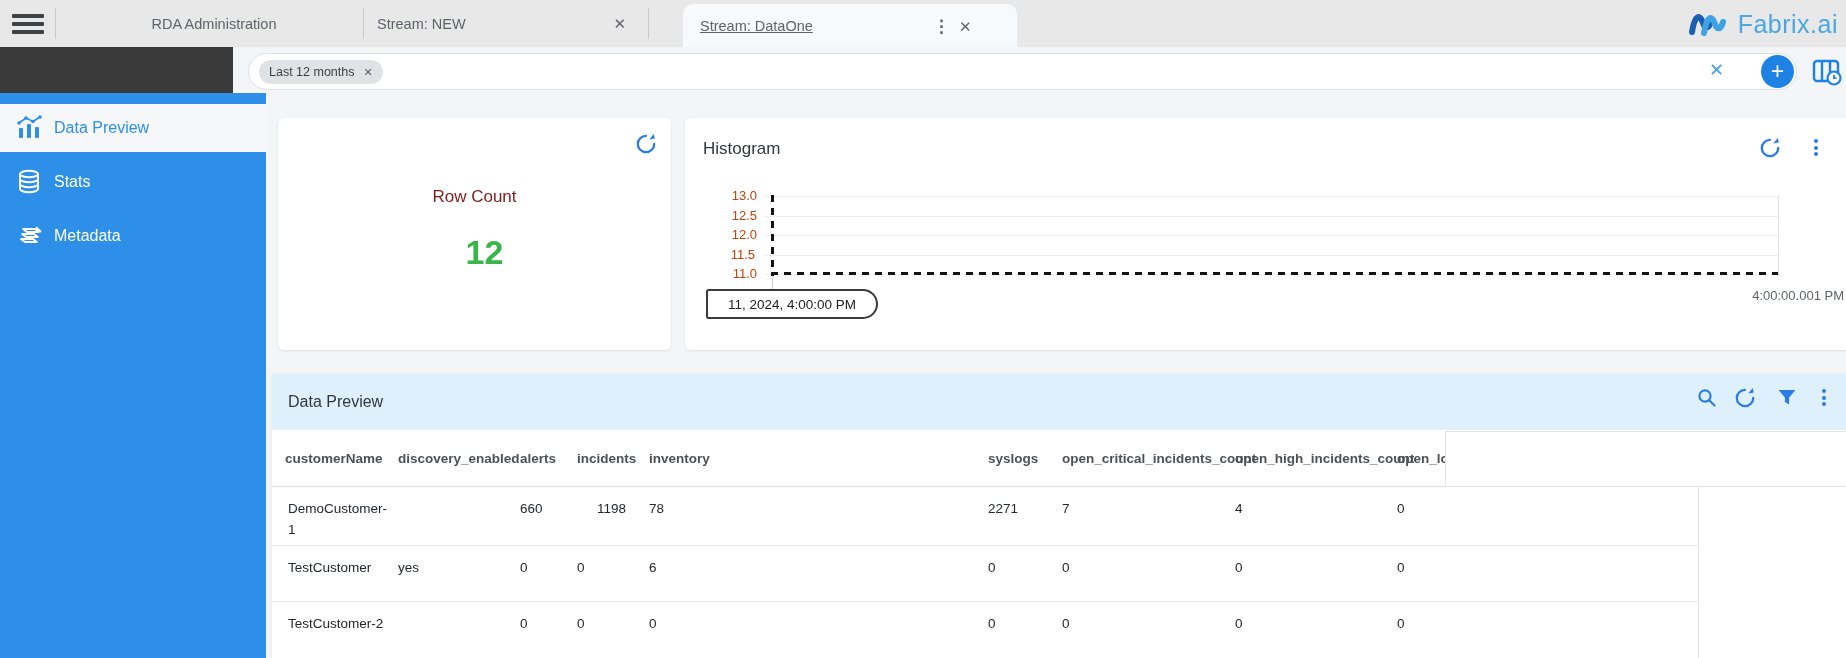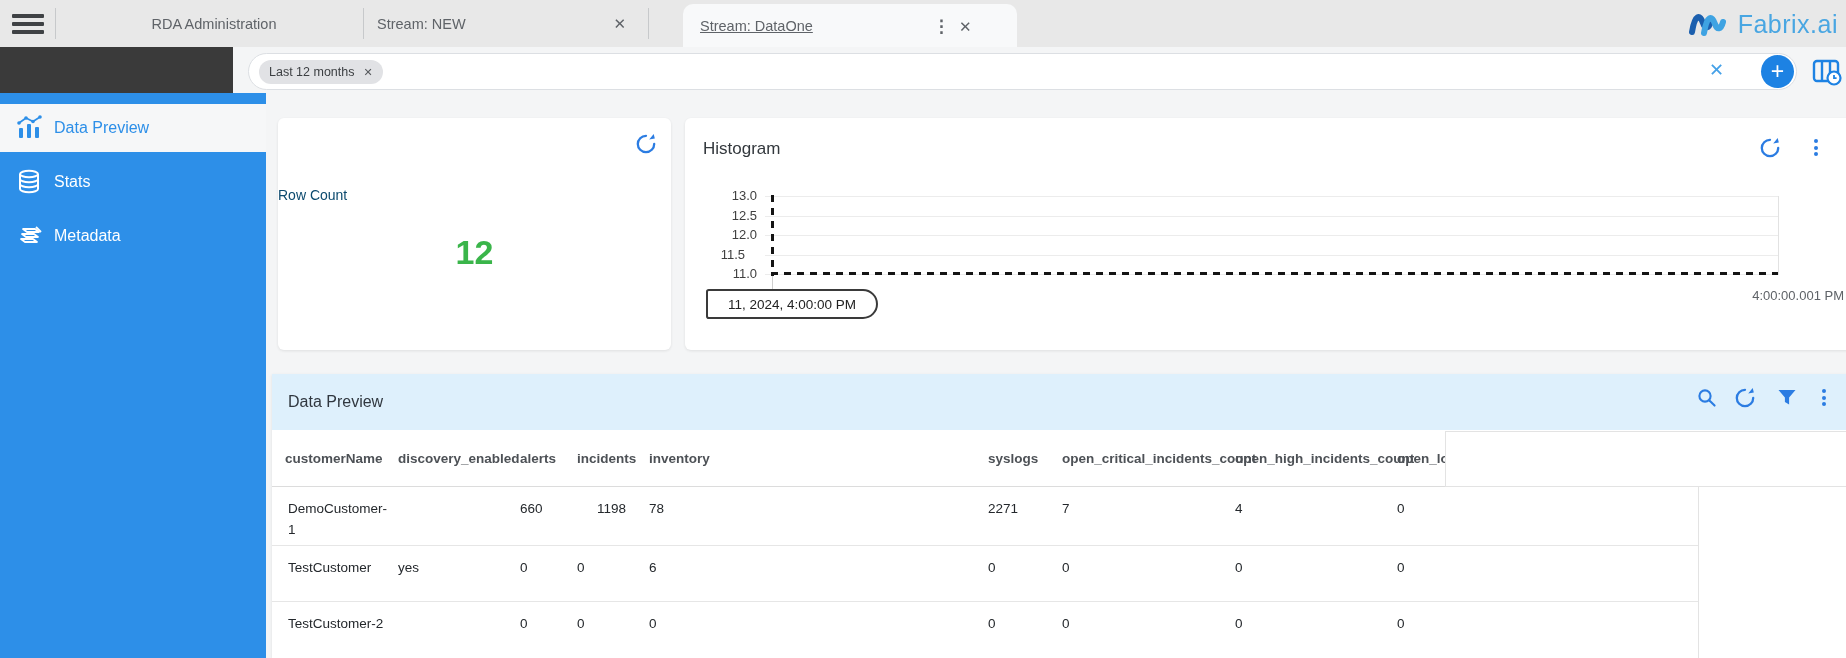--- a/index.html
+++ b/index.html
@@ -34,29 +34,29 @@
   .chip .txt{font-size:12.5px;color:#3c3f42;}
   .chip .x{font-size:11px;color:#55585c;cursor:pointer;}
   .pill-clear{position:absolute;right:72px;top:5px;font-size:18px;color:#45a1e8;cursor:pointer;}
   .pill-add{position:absolute;right:2px;top:1px;width:33px;height:33px;border-radius:50%;
             background:#1d82e3;color:#fff;font-size:23px;display:flex;align-items:center;
             justify-content:center;cursor:pointer;border:none;padding-bottom:2px;box-sizing:border-box;}
   .grid-clock{left:1812px;top:58px;cursor:pointer;}
   
   .card{background:#fff;border-radius:6px;box-shadow:0 1px 3px rgba(0,0,0,.09);}
   .rowcount{left:278px;top:118px;width:393px;height:232px;}
-  .rc-title{position:absolute;left:0;top:69px;width:100%;font-size:14px;color:#0c4a6e;}
+  .rc-title{position:absolute;left:0;top:69px;width:100%;text-align:center;font-size:17px;color:#7f1d1d;}
   .rc-value{position:absolute;left:0;top:115px;width:100%;text-align:center;font-size:34px;font-weight:bold;}
   .histcard{left:685px;top:118px;width:1165px;height:232px;border-radius:6px 0 0 6px;}
   .hc-title{position:absolute;left:18px;top:21px;font-size:17px;color:#33383d;}
   .iconbtn{position:absolute;width:22px;height:22px;cursor:pointer;}
   .kebab-dots{display:flex;flex-direction:column;gap:2.5px;align-items:center;padding-top:1px;}
   .kebab-dots i{width:4px;height:4px;border-radius:50%;background:#2b7ce2;}
   .gridline{position:absolute;left:80px;width:1013px;height:1px;background:#ececec;}
-  .ytick{position:absolute;width:46px;text-align:right;font-size:13px;color:#404040;}
+  .ytick{position:absolute;width:46px;text-align:right;font-size:13px;color:#c2410c;}
   .dash-v{position:absolute;left:86px;top:77px;width:3px;height:81px;
           background:repeating-linear-gradient(to bottom,#141414 0 7px,transparent 7px 13px);}
   .dash-h{position:absolute;left:86px;top:154px;width:1007px;height:3px;
           background:repeating-linear-gradient(to right,#141414 0 7px,transparent 7px 13px);}
   .plot-rborder{position:absolute;left:1093px;top:78px;width:1px;height:79px;background:#e2e2e2;}
   .axis-tick{position:absolute;left:87px;top:158px;width:1px;height:16px;background:#cfcfcf;}
   .tooltip{position:absolute;left:21px;top:171px;width:172px;height:30px;background:#fff;
            border:2px solid #3a3a3a;border-radius:3px 16px 16px 3px;box-sizing:border-box;
            display:flex;align-items:center;justify-content:center;font-size:13.5px;color:#222;}
   .endlabel{position:absolute;right:6px;top:170px;font-size:13px;color:#5f6368;}
@@ -167,21 +167,21 @@
   </div>
 
   <div class="abs card rowcount">
     <div class="iconbtn" style="left:357px;top:15px;">
       <svg width="22" height="22" viewBox="0 0 22 22">
         <path d="M11 2.8 a8.2 8.2 0 1 0 8.2 8.2" fill="none" stroke="#2b7ce2" stroke-width="2.3" stroke-linecap="round"></path>
         <path d="M14.2 6.6 l5.6 -1.1 l-1.1 -4.4 z" fill="#2b7ce2"></path>
       </svg>
     </div>
     <div class="rc-title">Row Count</div>
-    <div class="rc-value" id="rc-value" style="color: rgb(58, 181, 74);">12</div>
+    <div class="rc-value" id="rc-value" style="color: rgb(58, 181, 74); padding-left: 10px;">12</div>
   </div>
 
   <div class="abs card histcard">
     <div class="hc-title">Histogram</div>
     <div class="iconbtn" style="left:1074px;top:19px;">
       <svg width="22" height="22" viewBox="0 0 22 22">
         <path d="M11 2.8 a8.2 8.2 0 1 0 8.2 8.2" fill="none" stroke="#2b7ce2" stroke-width="2.3" stroke-linecap="round"></path>
         <path d="M14.2 6.6 l5.6 -1.1 l-1.1 -4.4 z" fill="#2b7ce2"></path>
       </svg>
     </div>
@@ -191,21 +191,21 @@
         <i></i>
     </div>
     <div id="chart-grid">
         <div class="gridline" style="top: 78px;"></div>
         <div class="ytick" style="left: 26px; top: 70px;">13.0</div>
         <div class="gridline" style="top: 98px;"></div>
         <div class="ytick" style="left: 26px; top: 90px;">12.5</div>
         <div class="gridline" style="top: 117px;"></div>
         <div class="ytick" style="left: 26px; top: 109px;">12.0</div>
         <div class="gridline" style="top: 137px;"></div>
-        <div class="ytick" style="left: 14px; top: 129px;">11.5</div>
+        <div class="ytick" style="left: 24px; top: 129px;">11.5</div>
         <div class="gridline" style="top: 156px;"></div>
         <div class="ytick" style="left: 26px; top: 148px;">11.0</div>
       </div>
     <div class="dash-v"></div>
     <div class="dash-h"></div>
     <div class="plot-rborder"></div>
     <div class="axis-tick"></div>
     <div class="tooltip">11, 2024, 4:00:00 PM</div>
     <div class="endlabel">4:00:00.001 PM</div>
   </div>

